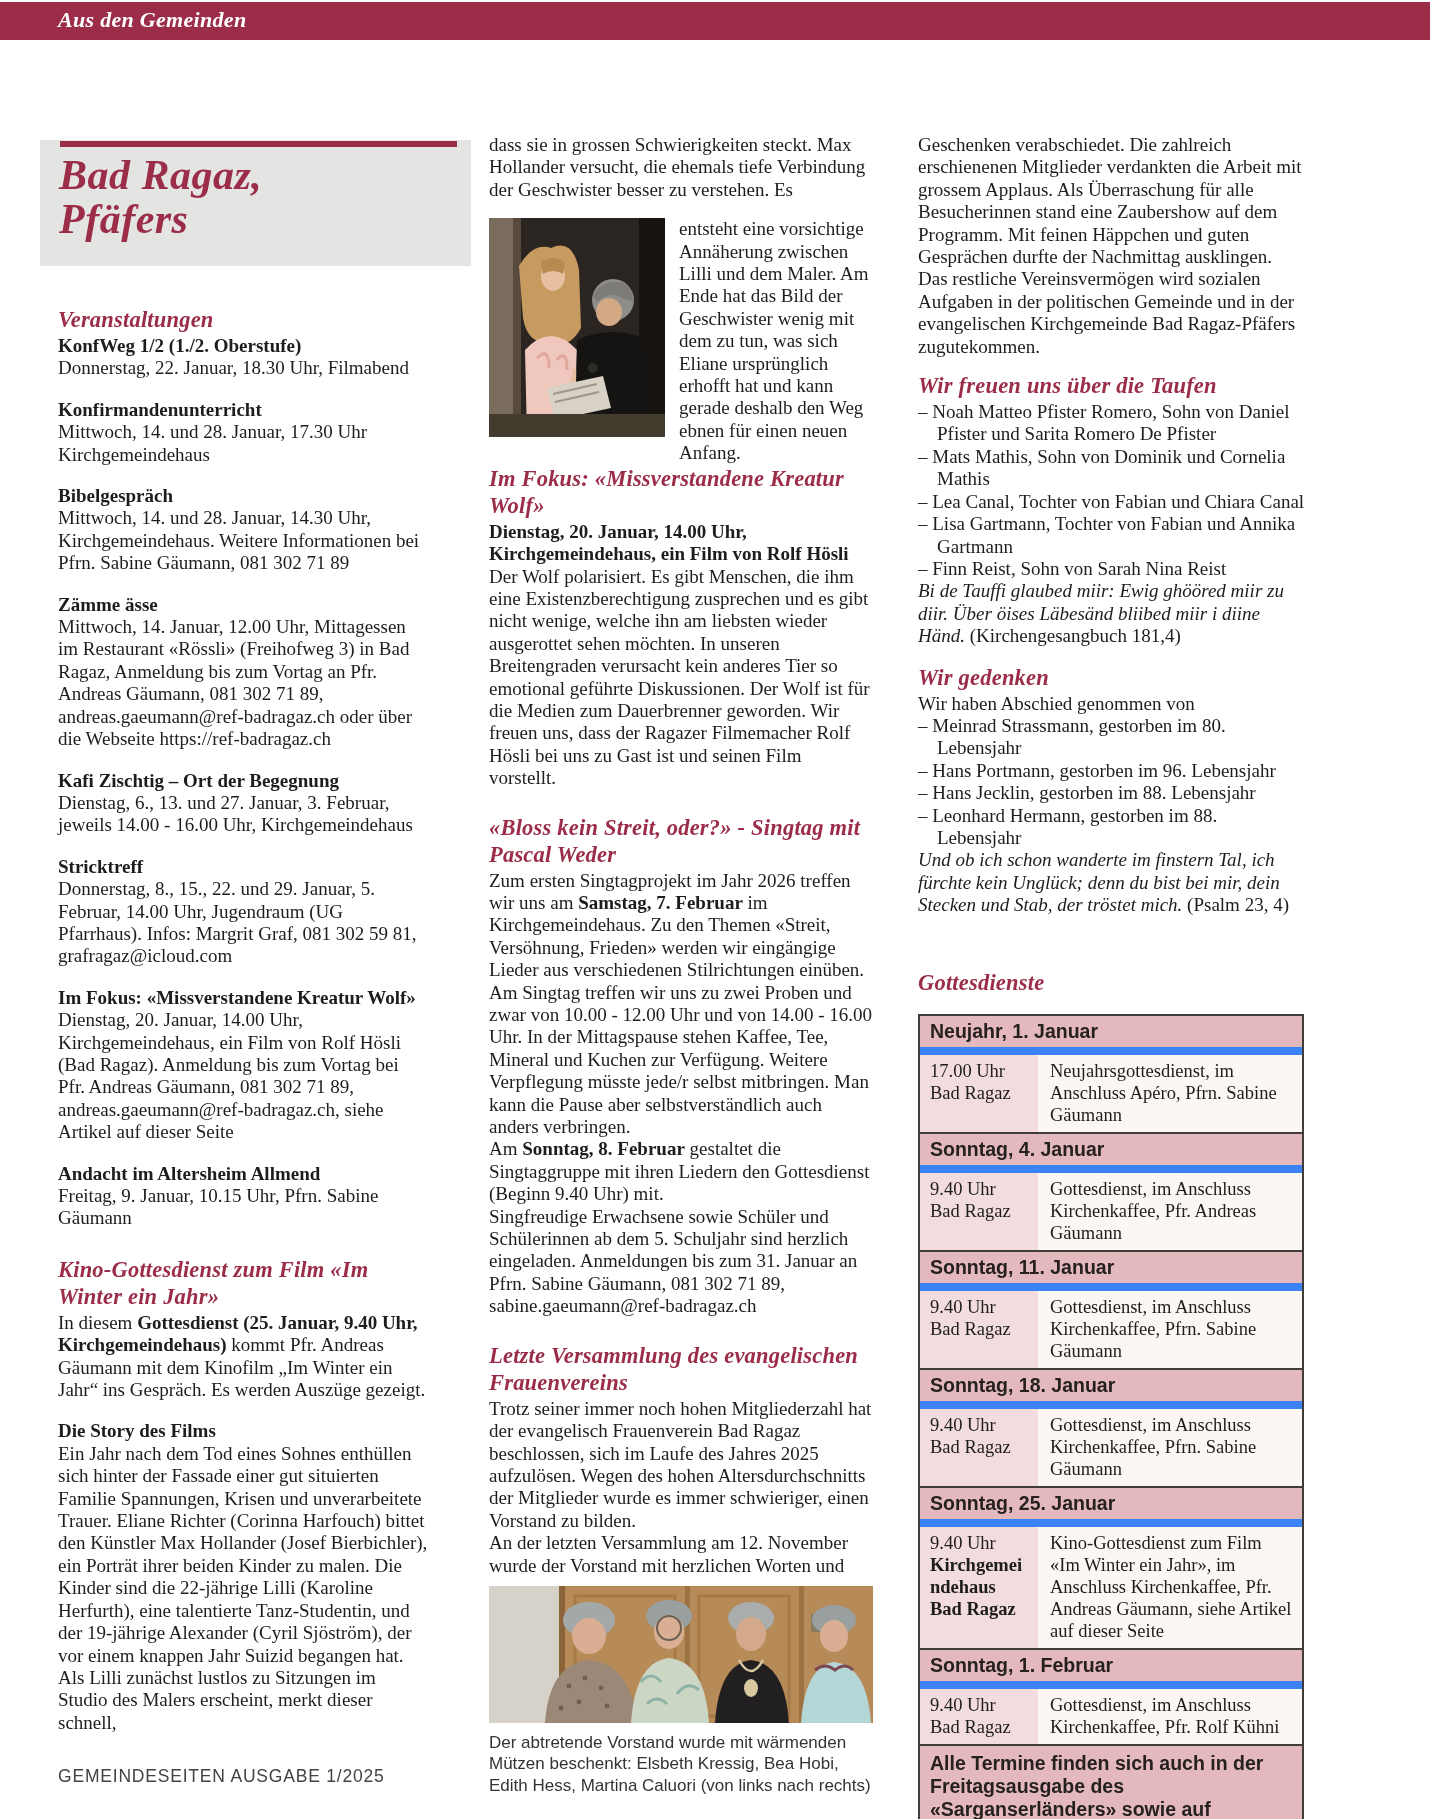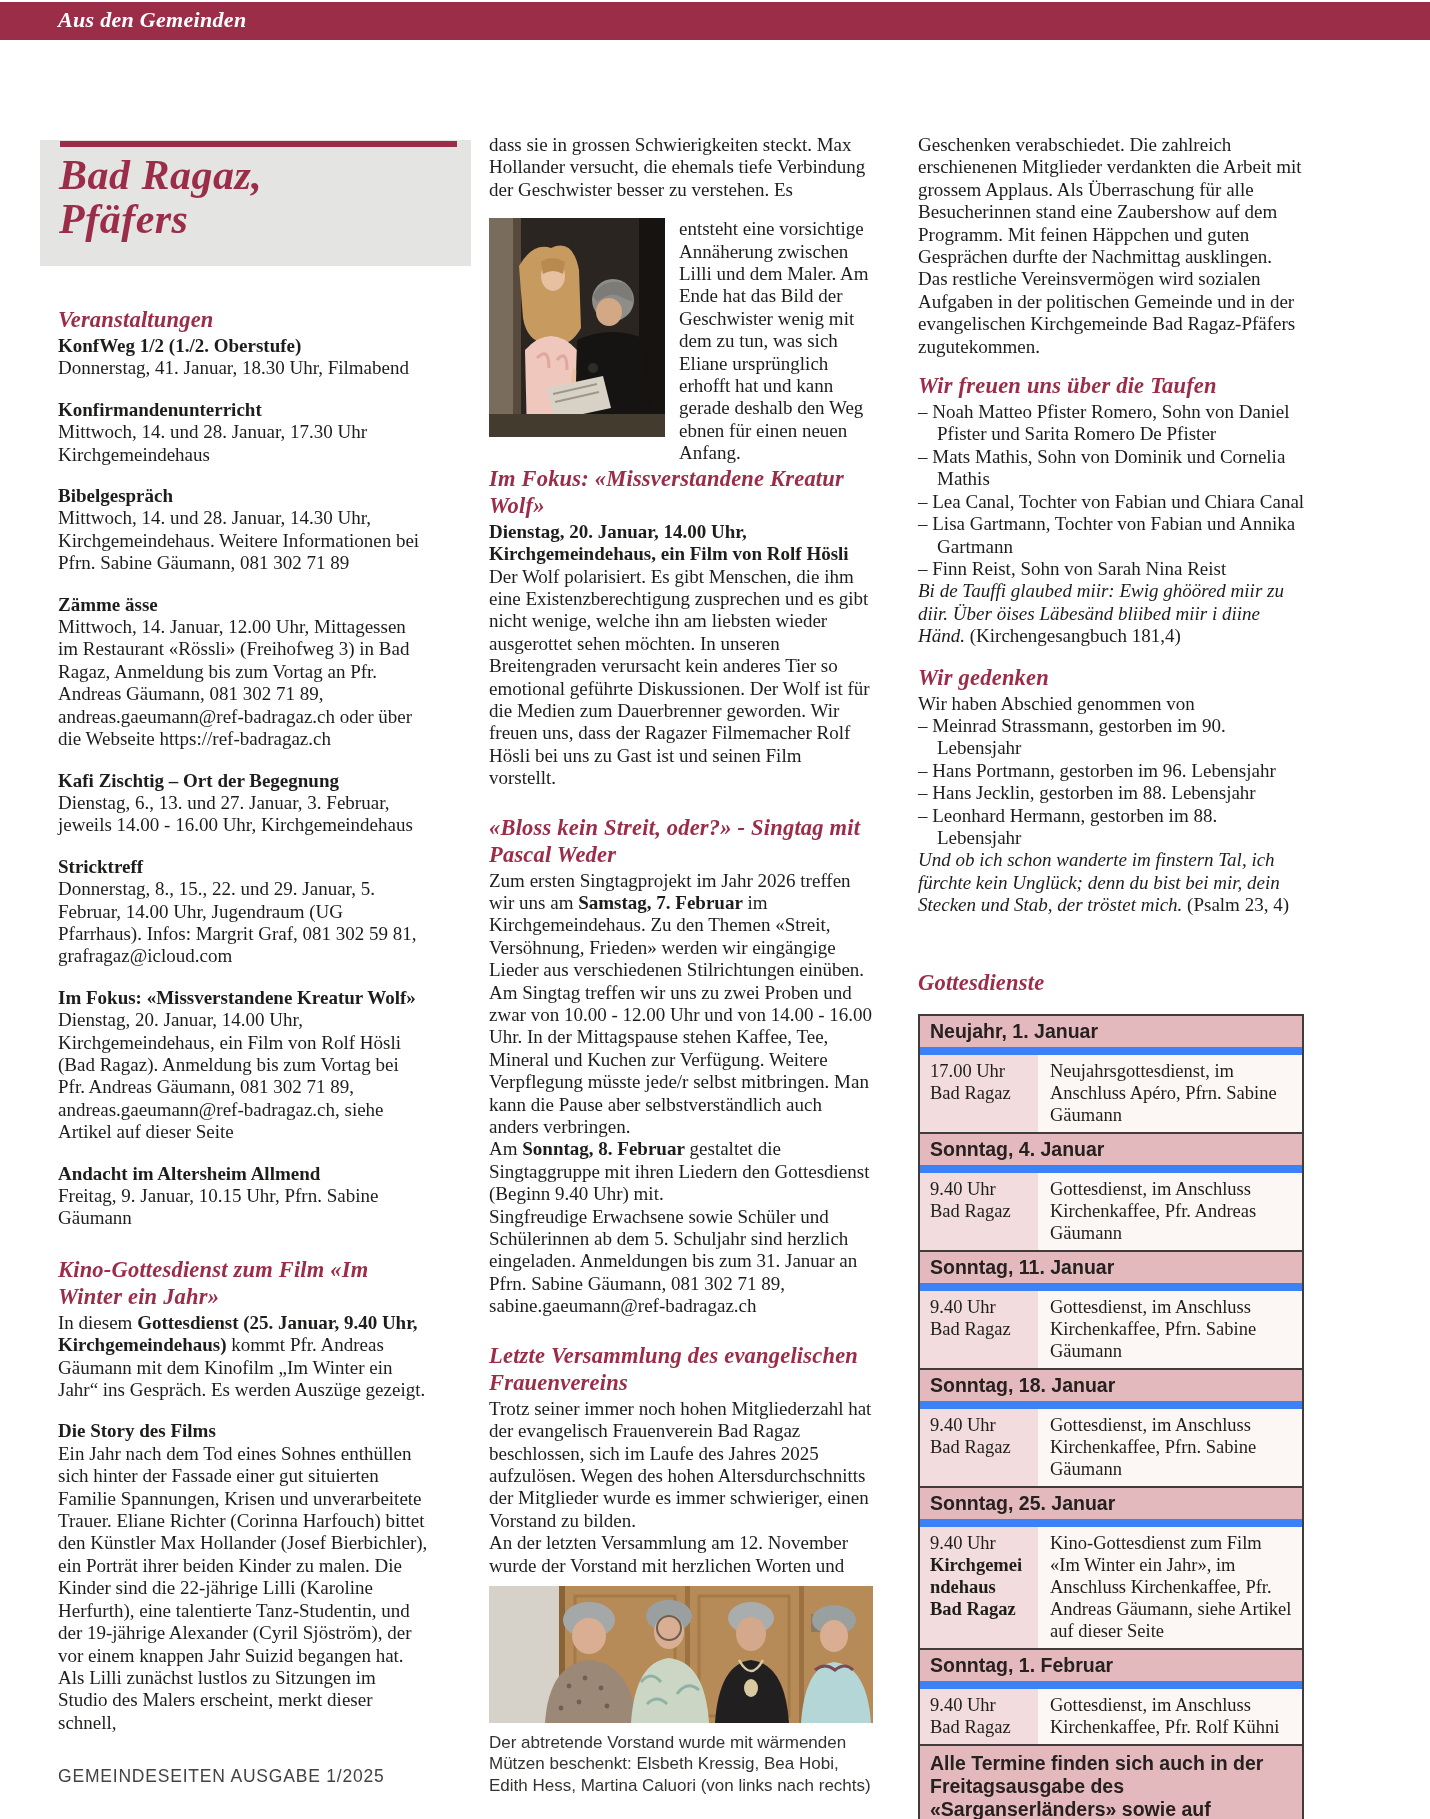--- a/index.html
+++ b/index.html
@@ -60,21 +60,21 @@
   <div class="titlerule"></div>
   <div class="bigtitle">
     <span>Bad Ragaz,</span><br>
     <span>Pfäfers</span>
   </div>
 </div>
 
 <div class="col" id="col-left">
     <div class="h2">Veranstaltungen</div>
     <div class="bline">KonfWeg 1/2 (1./2. Oberstufe)</div>
-    <div class="para">Donnerstag, 41. Januar, 18.30 Uhr, Filmabend</div>
+    <div class="para">Donnerstag, 22. Januar, 18.30 Uhr, Filmabend</div>
     <div class="gap"></div>
     <div class="bline">Konfirmandenunterricht</div>
     <div class="para">Mittwoch, 14. und 28. Januar, 17.30 Uhr Kirchgemeindehaus</div>
     <div class="gap"></div>
     <div class="bline">Bibelgespräch</div>
     <div class="para">Mittwoch, 14. und 28. Januar, 14.30 Uhr, Kirchgemeindehaus. Weitere Informationen bei Pfrn. Sabine Gäumann, 081 302 71 89</div>
     <div class="gap"></div>
     <div class="bline">Zämme ässe</div>
     <div class="para">Mittwoch, 14. Januar, 12.00 Uhr, Mittagessen im Restaurant «Rössli» (Freihofweg 3) in Bad Ragaz, Anmeldung bis zum Vortag an Pfr. Andreas Gäumann, 081 302 71 89, andreas.gaeumann@ref-badragaz.ch oder über die Webseite https://ref-badragaz.ch</div>
     <div class="gap"></div>
@@ -180,21 +180,21 @@
       <div class="h2">Wir freuen uns über die Taufen</div>
       <div class="para li">– Noah Matteo Pfister Romero, Sohn von Daniel Pfister und Sarita Romero De Pfister</div>
       <div class="para li">– Mats Mathis, Sohn von Dominik und Cornelia Mathis</div>
       <div class="para li">– Lea Canal, Tochter von Fabian und Chiara Canal</div>
       <div class="para li">– Lisa Gartmann, Tochter von Fabian und Annika Gartmann</div>
       <div class="para li">– Finn Reist, Sohn von Sarah Nina Reist</div>
       <div class="para"><span class="iseg">Bi de Tauffi glaubed miir: Ewig ghööred miir zu diir. Über öises Läbesänd bliibed miir i diine Händ.</span><span> (Kirchengesangbuch 181,4)</span></div>
       <div class="gap" style="height: 16px;"></div>
       <div class="h2">Wir gedenken</div>
       <div class="para">Wir haben Abschied genommen von</div>
-      <div class="para li">– Meinrad Strassmann, gestorben im 90. Lebensjahr</div>
+      <div class="para li">– Meinrad Strassmann, gestorben im 80. Lebensjahr</div>
       <div class="para li">– Hans Portmann, gestorben im 96. Lebensjahr</div>
       <div class="para li">– Hans Jecklin, gestorben im 88. Lebensjahr</div>
       <div class="para li">– Leonhard Hermann, gestorben im 88. Lebensjahr</div>
       <div class="para"><span class="iseg">Und ob ich schon wanderte im finstern Tal, ich fürchte kein Unglück; denn du bist bei mir, dein Stecken und Stab, der tröstet mich.</span><span> (Psalm 23, 4)</span></div>
     </div>
   <div class="h2 gd-heading-wrap">Gottesdienste</div>
   <div class="gd-table" id="gd-table">
       <div class="gd-header">Neujahr, 1. Januar</div>
       <div class="gd-row">
         <div class="gd-left">

